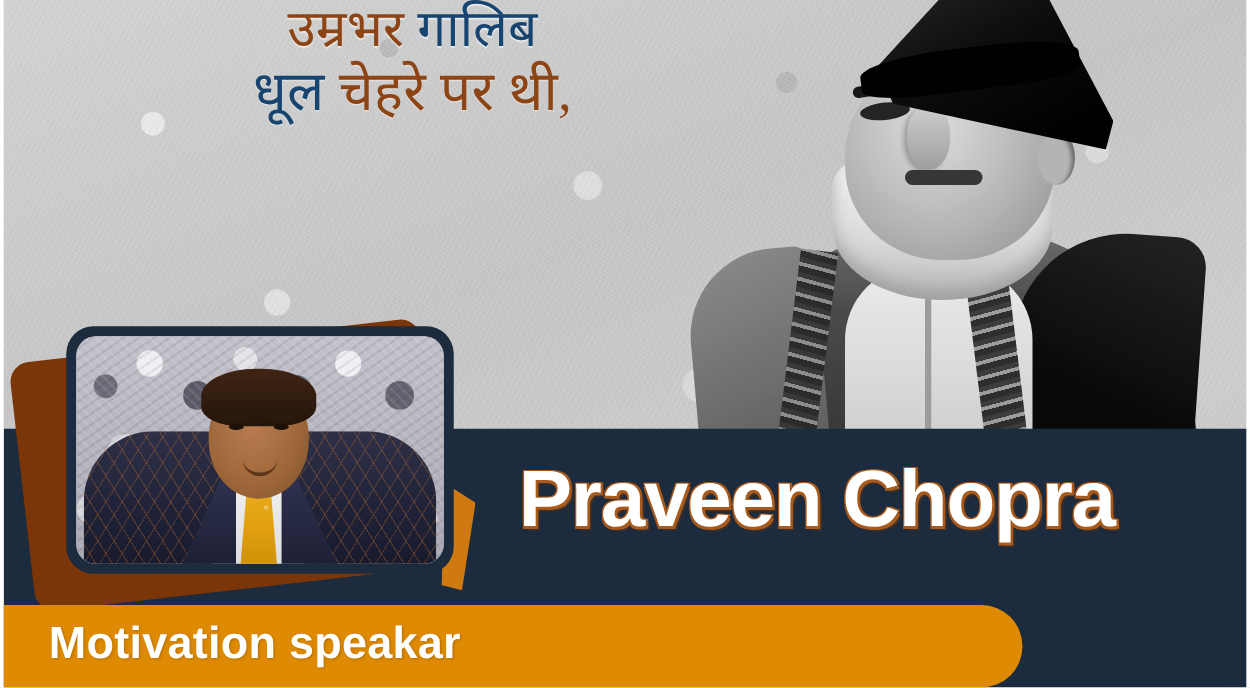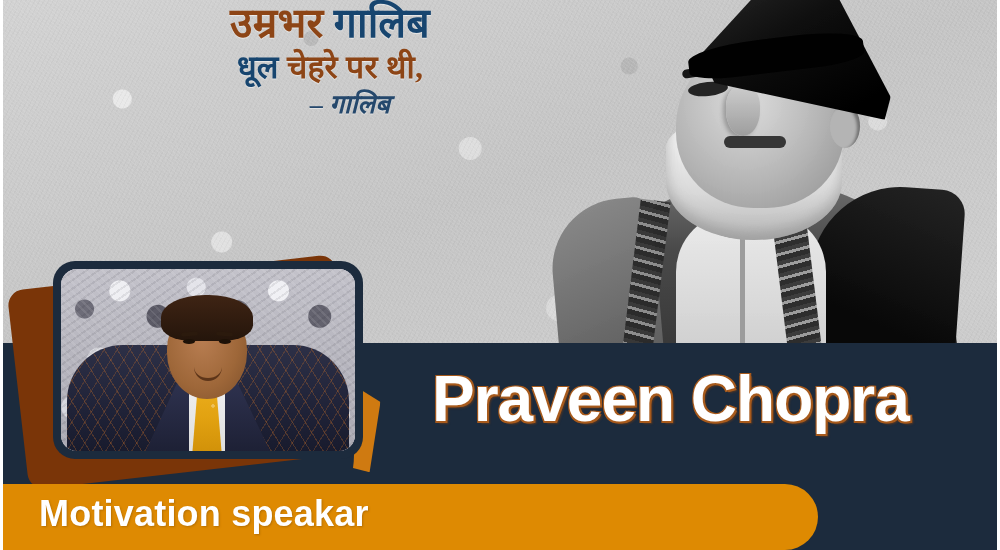--- a/index.html
+++ b/index.html
@@ -180,31 +180,31 @@
   .quote {
     position: absolute;
     left: 42px;
     top: 2px;
     width: 570px;
     text-align: center;
     line-height: 1.06;
   }
   .q-line {
     font-family: "Liberation Serif", "DejaVu Serif", serif;
-    font-weight: 700;
+    font-weight: 400;
     font-size: 38px;
     letter-spacing: .2px;
     color: #8d4516;
     margin: 0 0 6px 0;
     white-space: nowrap;
     text-shadow: 0 1px 1px rgba(255,255,255,.55);
   }
   .q-line.l1 { font-size: 41px; }
   .q-line.l2 { font-size: 37px; }
-  .q-line.l3 { font-size: 32px; }
+  .q-line.l3 { font-size: 44px; }
   .q-line.l4 { font-size: 37px; }
   .q-blue { color: #17456f; }
   .q-brown { color: #8d4516; }
   .q-attrib {
     font-family: "Liberation Serif", "DejaVu Serif", serif;
     font-style: italic;
     font-weight: 600;
     font-size: 26px;
     color: #25486c;
     margin-top: 2px;
@@ -375,21 +375,21 @@
   .p-smile {
     position: absolute;
     left: 133px; top: 98px; width: 28px; height: 11px;
     border-bottom: 3px solid #5d3519;
     border-radius: 0 0 16px 16px;
   }
 
   
   .name {
     position: absolute;
-    left: 429px;
+    left: 412px;
     top: 362px;
     font-size: 64px;
     font-weight: 700;
     color: #ffffff;
     letter-spacing: -1px;
     white-space: nowrap;
     text-shadow:
       2px 2px 0 #a75a1c,
      -1px -1px 0 #a75a1c,
       2px -1px 0 #a75a1c,
@@ -446,21 +446,20 @@
     <div class="gh gh-eye-r"></div>
     <div class="gh gh-brow-l"></div>
     <div class="gh gh-brow-r"></div>
     <div class="gh gh-cap"></div>
     <div class="gh gh-cap-band"></div>
   </div>
 
   <div class="quote">
     <div class="q-line l1"><span class="q-brown">उम्रभर </span><span class="q-blue">गालिब</span></div>
     <div class="q-line l3"><span class="q-blue">धूल </span><span class="q-brown">चेहरे पर थी,</span></div>
-    <div class="q-attrib">– गालिब</div>
   </div>
 
   <div class="navy-band"></div>
 
   <div class="brown-card"></div>
   <div class="orange-sliver"></div>
 
   <div class="photo-card">
     <div class="photo-inner">
       <div class="crowd"></div>

